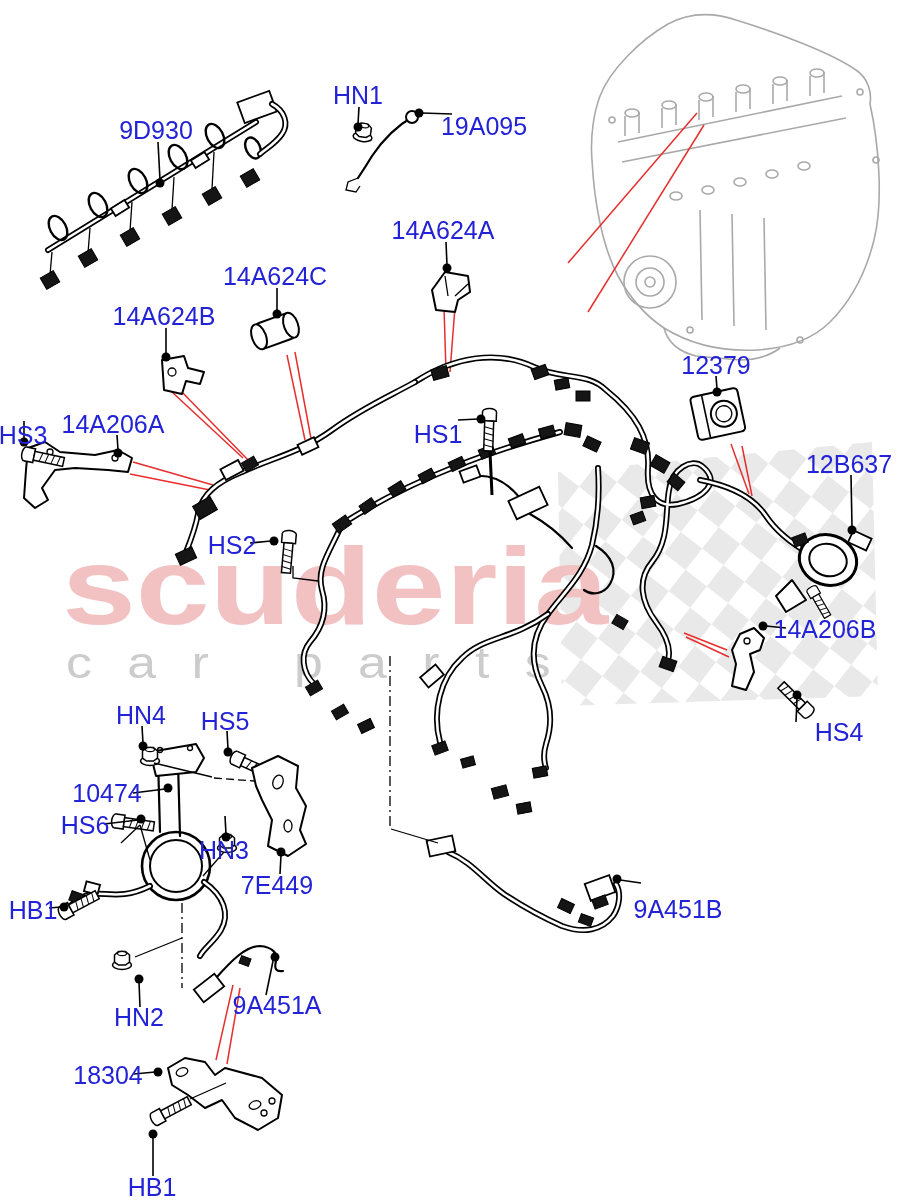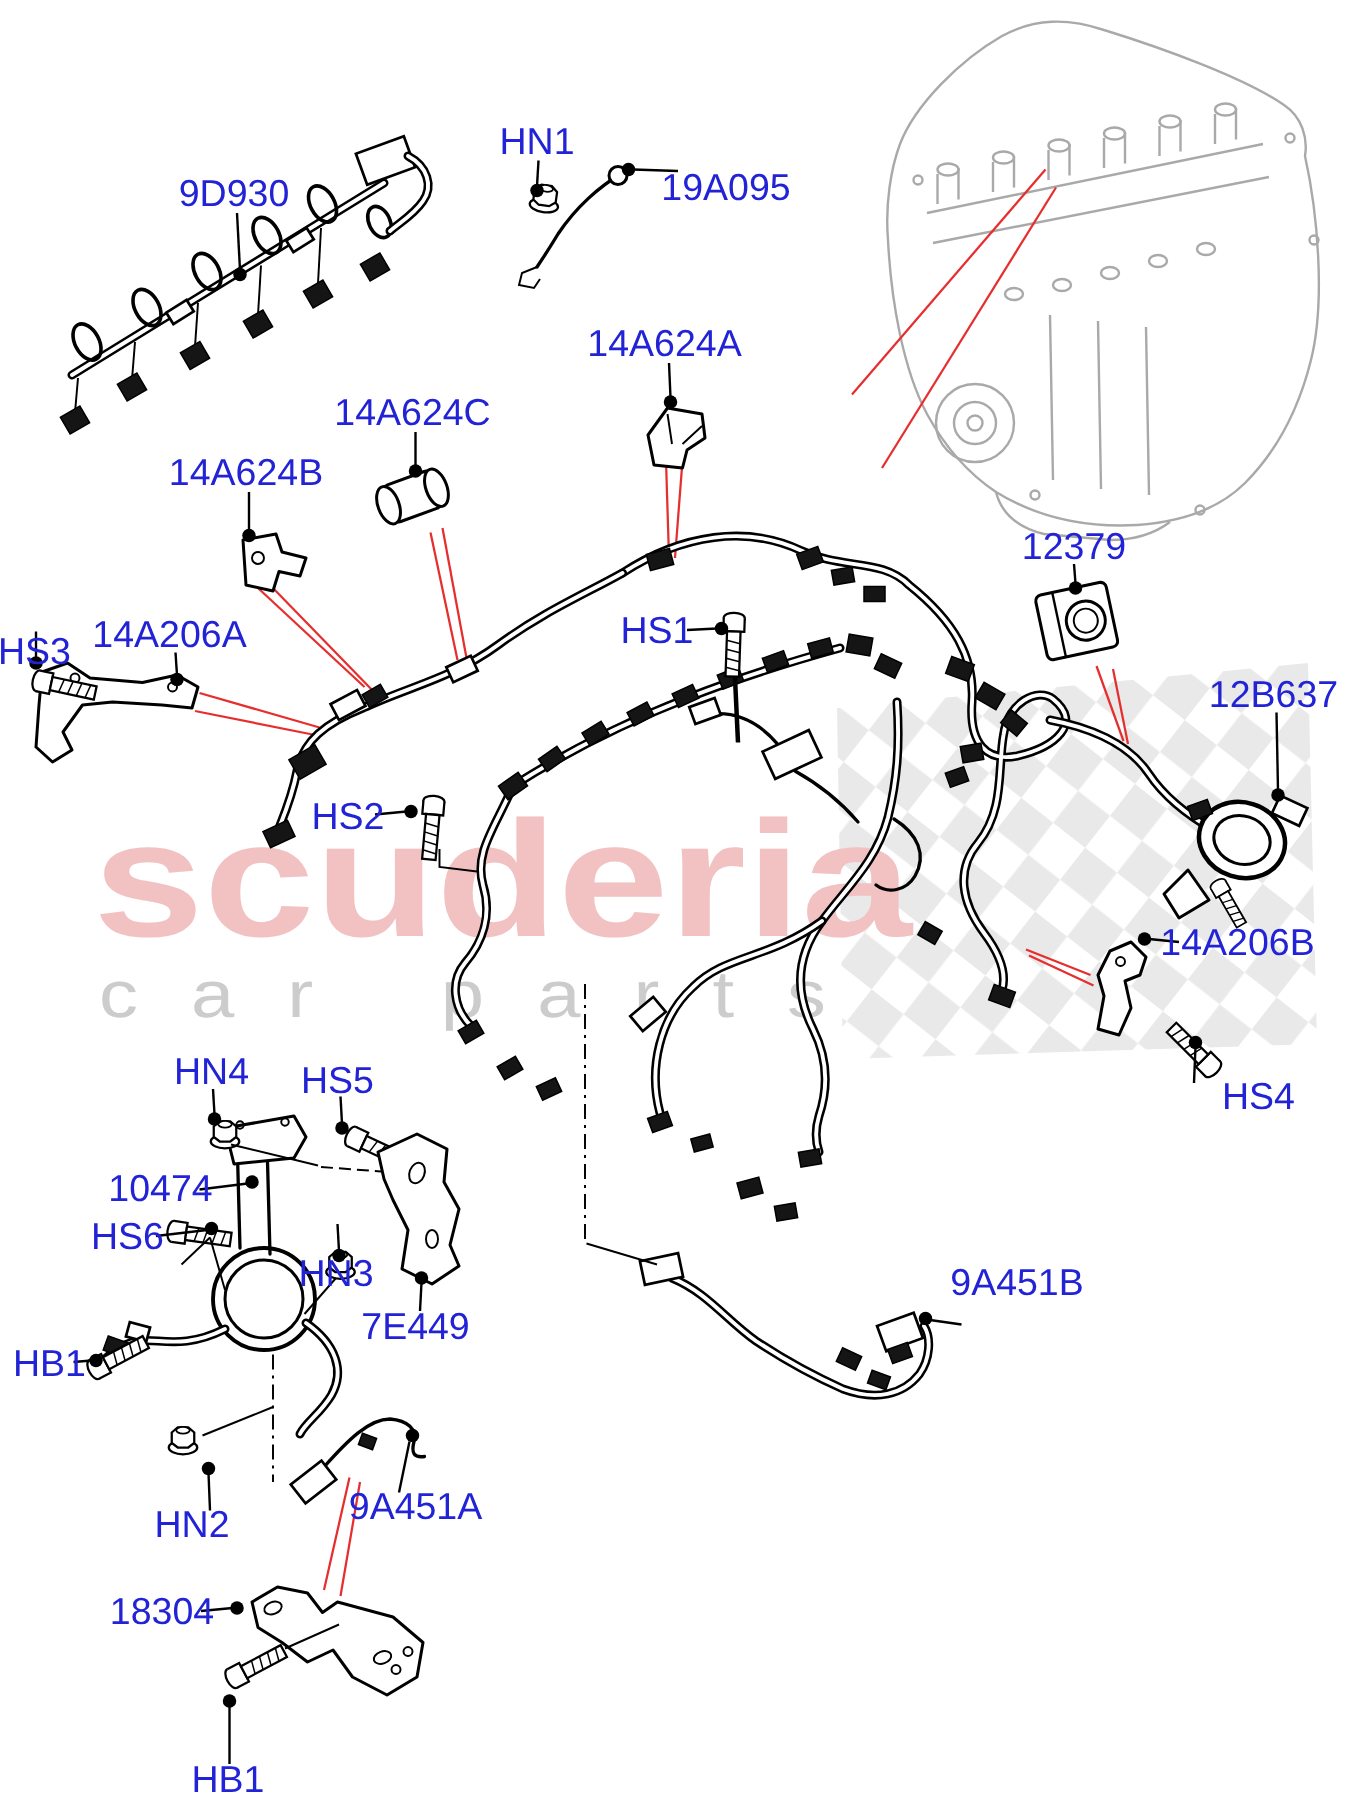--- a/index.html
+++ b/index.html
@@ -399,31 +399,31 @@
 </svg>
 
   <div class="lbl" style="left:156px;top:130px">9D930</div>
   <div class="lbl" style="left:358px;top:95px">HN1</div>
   <div class="lbl" style="left:484px;top:126px">19A095</div>
   <div class="lbl" style="left:443px;top:230px">14A624A</div>
   <div class="lbl" style="left:275px;top:276px">14A624C</div>
   <div class="lbl" style="left:164px;top:316px">14A624B</div>
   <div class="lbl" style="left:23px;top:435px">HS3</div>
   <div class="lbl" style="left:113px;top:424px">14A206A</div>
-  <div class="lbl" style="left:438px;top:421px">HS1</div>
+  <div class="lbl" style="left:438px;top:434px">HS1</div>
   <div class="lbl" style="left:716px;top:365px">12379</div>
   <div class="lbl" style="left:849px;top:464px">12B637</div>
   <div class="lbl" style="left:232px;top:545px">HS2</div>
   <div class="lbl" style="left:825px;top:629px">14A206B</div>
   <div class="lbl" style="left:839px;top:732px">HS4</div>
   <div class="lbl" style="left:141px;top:715px">HN4</div>
   <div class="lbl" style="left:225px;top:721px">HS5</div>
   <div class="lbl" style="left:107px;top:793px">10474</div>
   <div class="lbl" style="left:85px;top:825px">HS6</div>
   <div class="lbl" style="left:224px;top:850px">HN3</div>
   <div class="lbl" style="left:277px;top:885px">7E449</div>
   <div class="lbl" style="left:33px;top:910px">HB1</div>
-  <div class="lbl" style="left:678px;top:856px">9A451B</div>
-  <div class="lbl" style="left:128px;top:1017px">HN2</div>
+  <div class="lbl" style="left:678px;top:909px">9A451B</div>
+  <div class="lbl" style="left:139px;top:1017px">HN2</div>
   <div class="lbl" style="left:277px;top:1005px">9A451A</div>
   <div class="lbl" style="left:108px;top:1075px">18304</div>
   <div class="lbl" style="left:152px;top:1187px">HB1</div>
 </div>
 
 </body></html>

